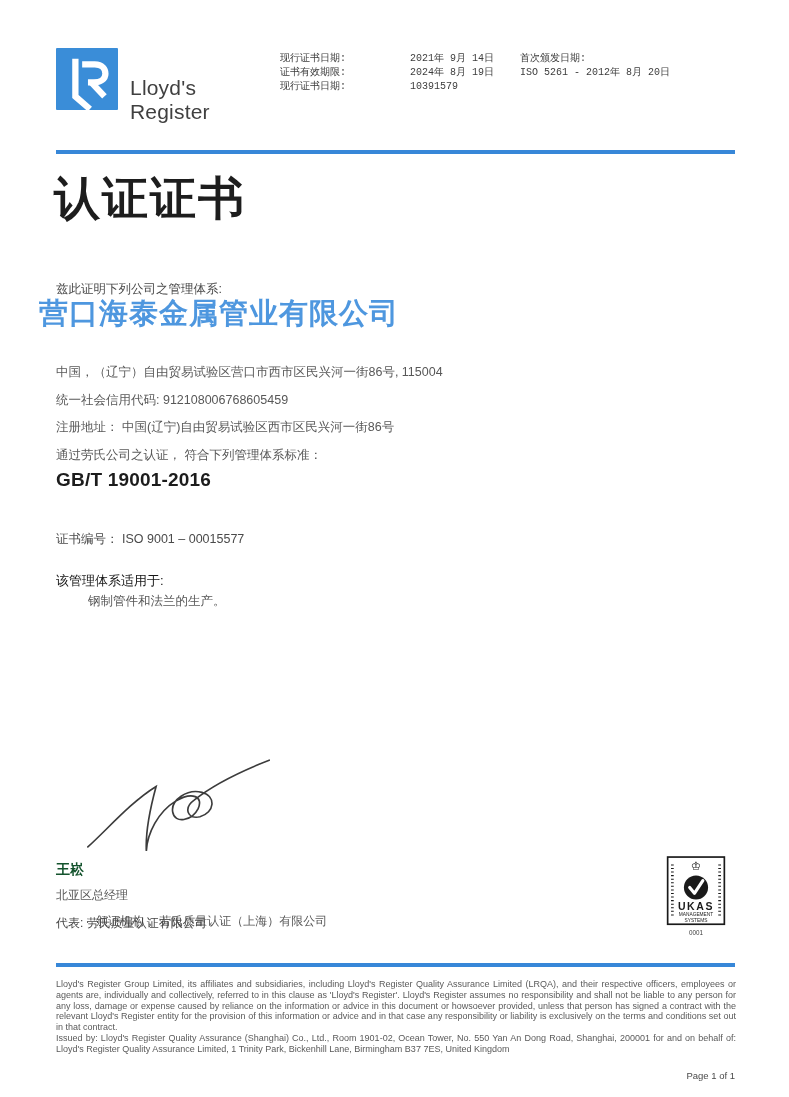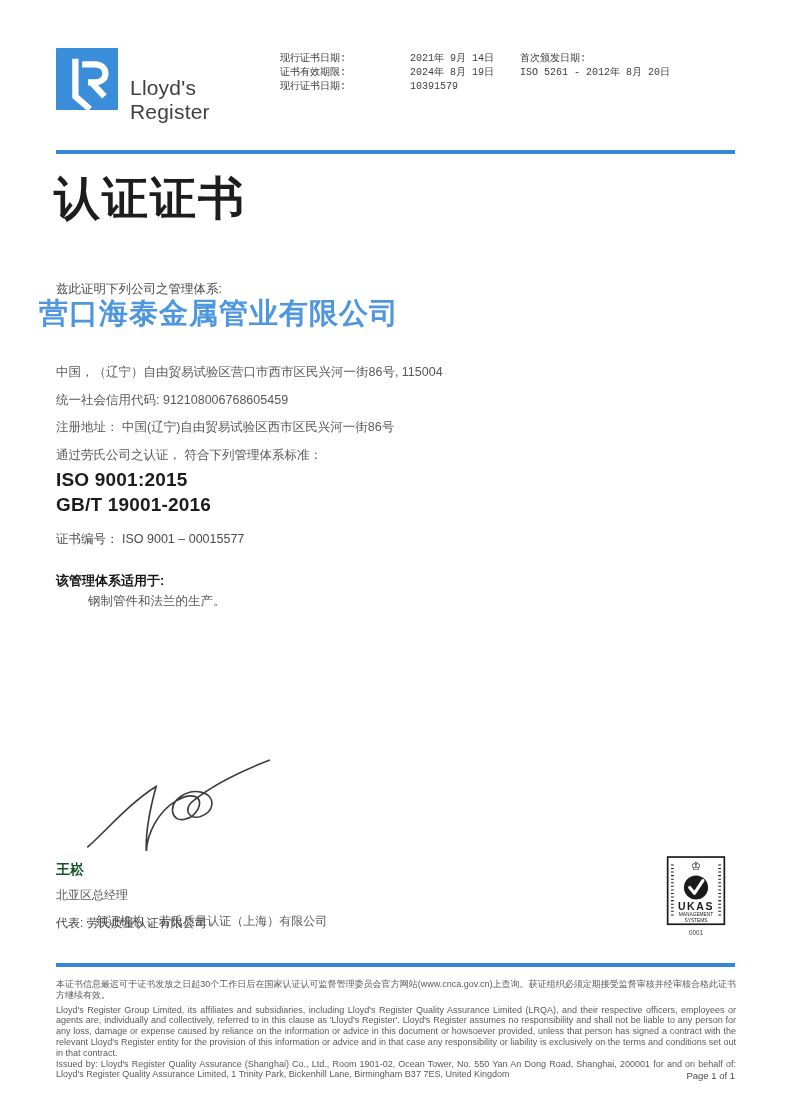--- a/index.html
+++ b/index.html
@@ -37,21 +37,21 @@
   .bodyline { left:56px; font-size:12.5px; color:#585858; }
   .line-address   { top:364px; }
   .line-credit    { top:392px; }
   .line-regaddr   { top:419px; }
   .line-approval  { top:447px;text-align:center; }
   .standards {
     left:56px; top:467px; font-size:19px; font-weight:700;
     color:#1c1c1c; line-height:25px; letter-spacing:.2px;
   }
   .certno { left:56px; top:531px; font-size:12.5px; color:#4a4a4a;text-align:center; }
-  .scope-head { left:56px; top:572px; font-size:13px; font-weight:700; color:#161616;text-align:center; }
+  .scope-head { left:56px; top:572px; font-size:13px; font-weight:400; color:#161616;text-align:center; }
   .scope-text { left:56px; top:593px; font-size:12.5px; color:#585858;margin-left:32px; }
 
   
   .signature { left:82px; top:748px; width:195px; height:115px; }
   .sig-name  { left:56px; top:861px; font-size:14px; font-weight:700; color:#14532d; }
   .sig-title { left:56px; top:887px; font-size:12px; color:#585858; }
   .sig-office{ left:72px; top:913px; font-size:12px; color:#585858;margin-left:24px; }
   .sig-rep   { left:56px; top:899px; font-size:12px; color:#444444;margin-top:16px; }
 
   
@@ -104,21 +104,20 @@
 <div class="abs intro">兹此证明下列公司之管理体系:</div>
 
 <div class="abs company">营口海泰金属管业有限公司</div>
 
 <div class="abs bodyline line-address">中国，（辽宁）自由贸易试验区营口市西市区民兴河一街86号, 115004</div>
 <div class="abs bodyline line-credit">统一社会信用代码: 912108006768605459</div>
 <div class="abs bodyline line-regaddr">注册地址： 中国(辽宁)自由贸易试验区西市区民兴河一街86号</div>
 <div class="abs bodyline line-approval">通过劳氏公司之认证， 符合下列管理体系标准：</div>
 
 <div class="abs standards">
-  <div>ISO 9001:2015</div>
   <div>GB/T 19001-2016</div>
 </div>
 
 <div class="abs certno">证书编号：  ISO 9001 – 00015577</div>
 
 <div class="abs scope-head">该管理体系适用于:</div>
 <div class="abs scope-text">钢制管件和法兰的生产。</div>
 
 <div class="abs signature">
   <svg width="195" height="115" viewBox="0 0 200 115" aria-hidden="true">
@@ -142,18 +141,17 @@
     <text x="28" y="51" text-anchor="middle" font-size="10" font-weight="bold" letter-spacing="1.5" fill="#1a1a1a" font-family="Liberation Sans, sans-serif">UKAS</text>
     <text x="28" y="57.5" text-anchor="middle" font-size="4.6" fill="#1a1a1a" font-family="Liberation Sans, sans-serif">MANAGEMENT</text>
     <text x="28" y="62.5" text-anchor="middle" font-size="4.6" fill="#1a1a1a" font-family="Liberation Sans, sans-serif">SYSTEMS</text>
     <text x="28" y="75" text-anchor="middle" font-size="6" fill="#3c3c3c" font-family="Liberation Sans, sans-serif">0001</text>
   </svg>
 </div>
 
 <div class="abs divider divider-bottom"></div>
 
 <div class="abs footer">
-  <div class="cn">本证书信息最迟可于证书发放之日起30个工作日后在国家认证认可监督管理委员会官方网站(www.cnca.gov.cn)上查询。获证组织必须定期接受监督审核并经审核合格此证书方继续有效。</div>
   <div>Lloyd's Register Group Limited, its affiliates and subsidiaries, including Lloyd's Register Quality Assurance Limited (LRQA), and their respective officers, employees or agents are, individually and collectively, referred to in this clause as 'Lloyd's Register'. Lloyd's Register assumes no responsibility and shall not be liable to any person for any loss, damage or expense caused by reliance on the information or advice in this document or howsoever provided, unless that person has signed a contract with the relevant Lloyd's Register entity for the provision of this information or advice and in that case any responsibility or liability is exclusively on the terms and conditions set out in that contract.</div>
   <div>Issued by: Lloyd's Register Quality Assurance (Shanghai) Co., Ltd., Room 1901-02, Ocean Tower, No. 550 Yan An Dong Road, Shanghai, 200001 for and on behalf of: Lloyd's Register Quality Assurance Limited, 1 Trinity Park, Bickenhill Lane, Birmingham B37 7ES, United Kingdom</div>
 </div>
 
 <div class="abs page-num">Page 1 of 1</div>
 
 </body></html>

